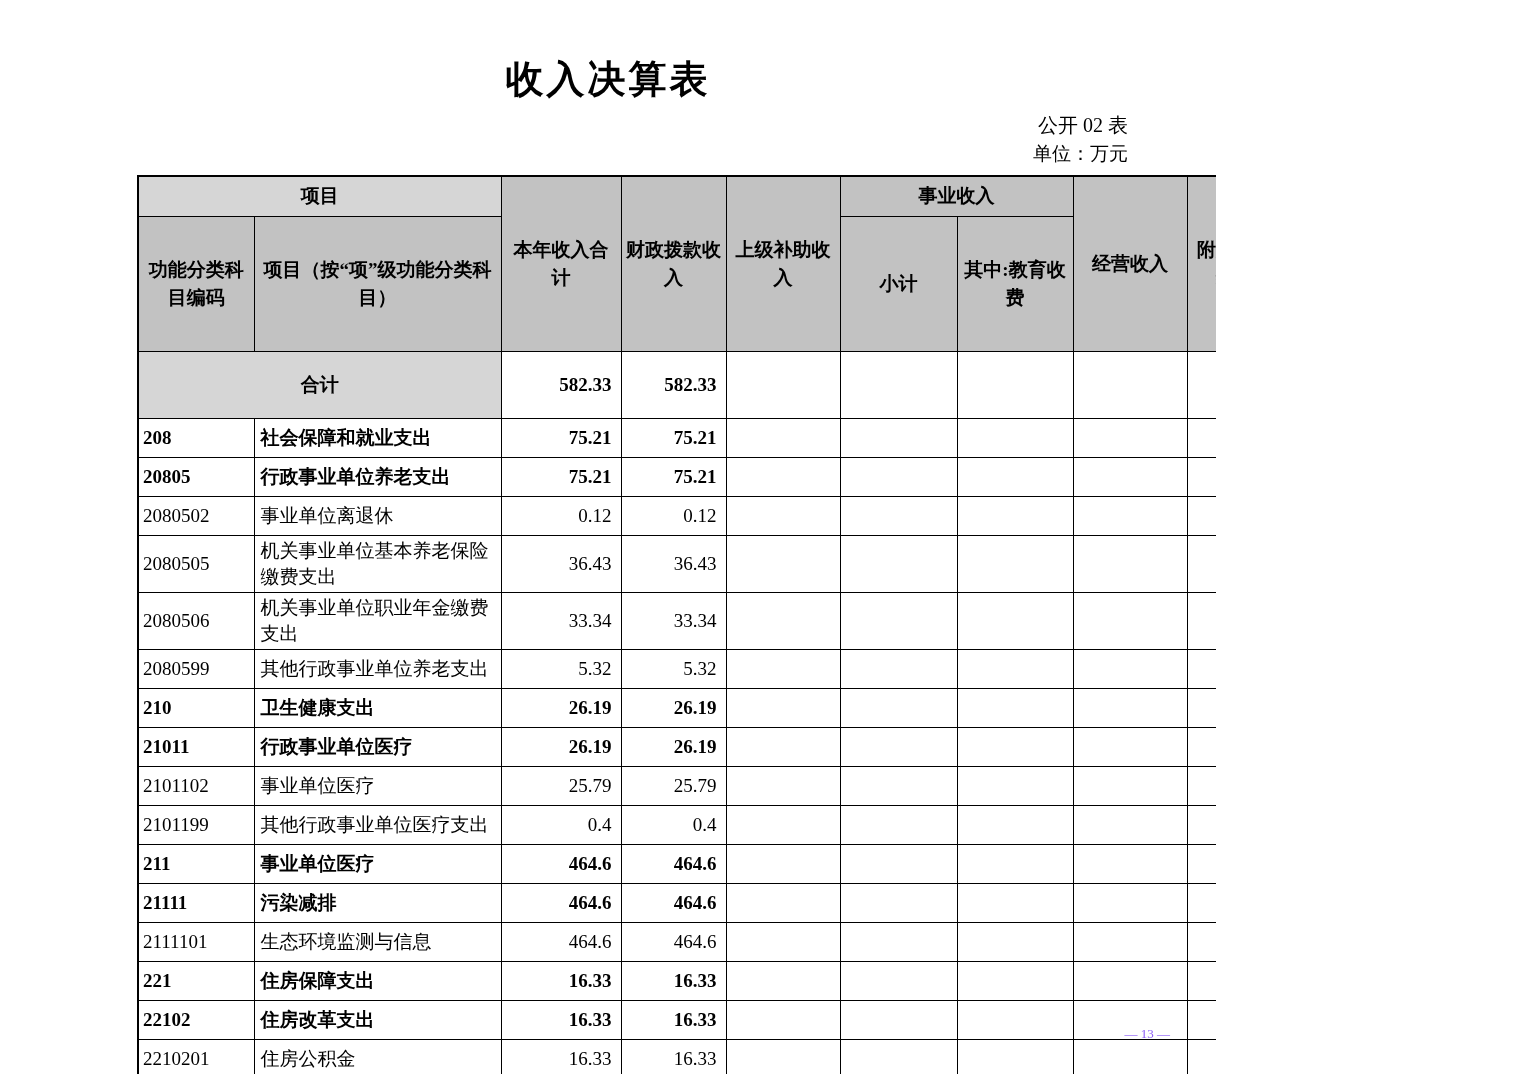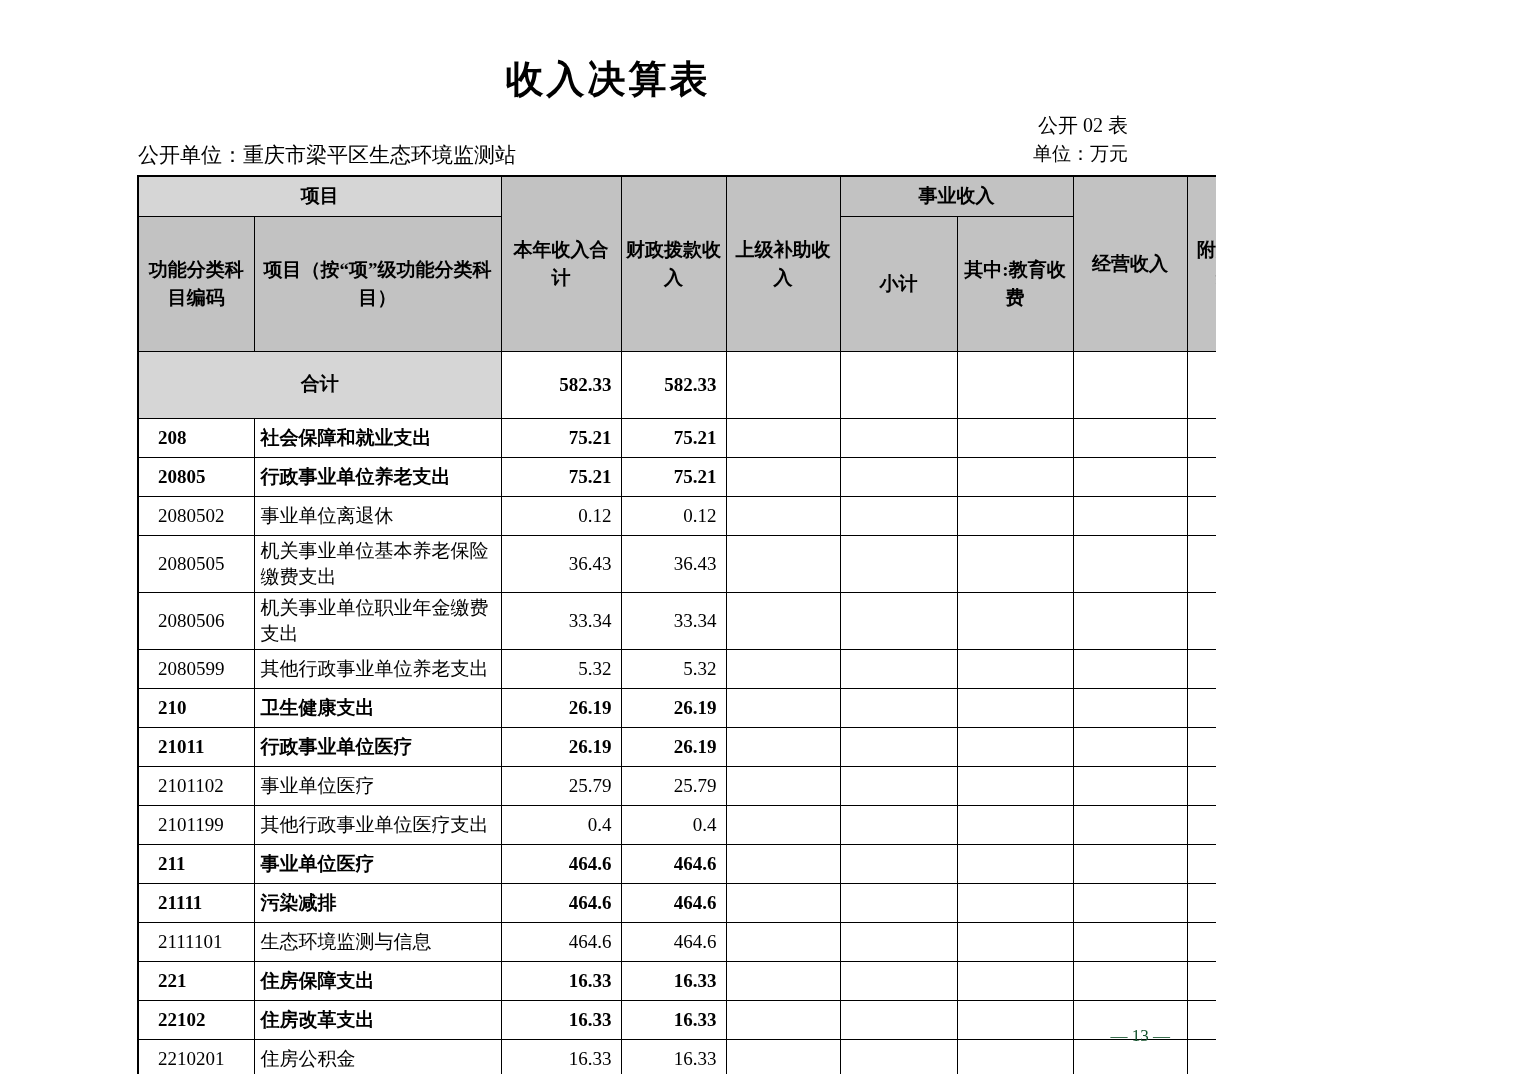--- a/index.html
+++ b/index.html
@@ -71,60 +71,58 @@
   table.budget thead tr.hrow2 { height: 135px; }
   table.budget thead th.light { background: var(--header-light-bg, #d6d6d6); }
   table.budget tbody td {
     height: 34px;
     vertical-align: middle;
     line-height: 26px;
     background: #ffffff;
   }
   table.budget tbody td.code {
     text-align: left;
-    padding: 2px 2px 2px 19px;
+    padding: 2px 2px 2px 4px;
   }
   table.budget tbody td.item {
     text-align: left;
     padding: 2px 5px 2px 6px;
   }
   table.budget tbody td.num {
     text-align: right;
     padding: 2px 9px 2px 2px;
   }
   table.budget tbody tr.bold td { font-weight: bold; }
   table.budget tbody td.total-label {
     background: var(--header-light-bg, #d6d6d6);
     text-align: center;
     font-weight: bold;
     padding: 16px 4px;
-    font-family: Liberation Mono, monospace;
   }
   .footnote {
     position: absolute;
     top: 1009px;
     left: 140px;
     font-size: 20px;
   }
   .page-number {
     position: absolute;
     top: 1026px;
     right: 46px;
-    font-size: 17px;
-    color: #14532d;
+    font-size: 13px;
+    color: #8b5cf6;
   }
 </style>
 </head>
 <body>
 
 <div class="page">
 
   <div class="doc-title">收入决算表</div>
   <div class="form-code">公开 02 表</div>
-  <div class="org-line">公开单位：重庆市梁平区生态环境监测站</div>
   <div class="unit-line">单位：万元</div>
 
   <table class="budget">
     <colgroup>
       <col style="width:116px">
       <col style="width:247px">
       <col style="width:120px">
       <col style="width:105px">
       <col style="width:114px">
       <col style="width:117px">

